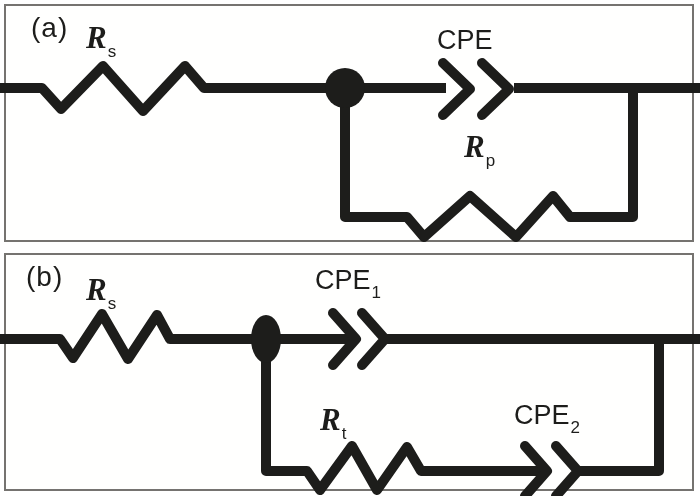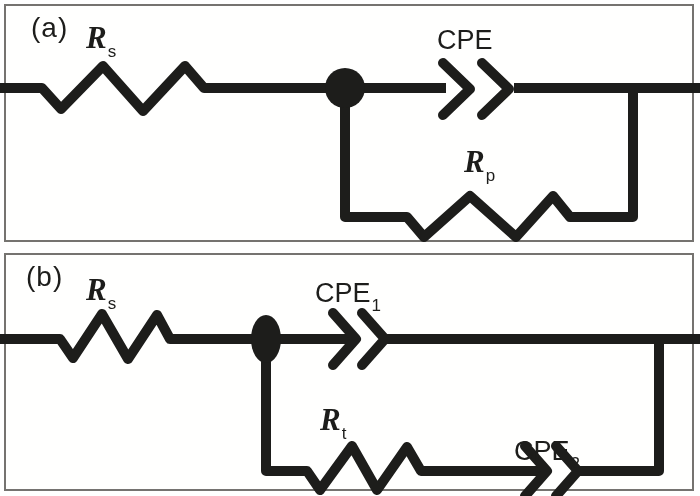--- a/index.html
+++ b/index.html
@@ -74,33 +74,33 @@
 <div class="lbl tag" style="left:31px; top:14px">(a)</div>
 
 <div class="lbl rlbl" style="left:86px; top:22px">
   <span class="sym">R</span><span class="sub">s</span>
 </div>
 
 <div class="lbl cpelbl" style="left:437px; top:27px">
   <span>CPE</span><span class="sub"></span>
 </div>
 
-<div class="lbl rlbl" style="left:464px; top:146px">
+<div class="lbl rlbl" style="left:464px; top:131px">
   <span class="sym">R</span><span class="sub">p</span>
 </div>
 
 <div class="lbl tag" style="left:26px; top:263px">(b)</div>
 
 <div class="lbl rlbl" style="left:86px; top:274px">
   <span class="sym">R</span><span class="sub">s</span>
 </div>
 
-<div class="lbl cpelbl" style="left:315px; top:280px">
+<div class="lbl cpelbl" style="left:315px; top:267px">
   <span>CPE</span><span class="sub">1</span>
 </div>
 
 <div class="lbl rlbl" style="left:320px; top:404px">
   <span class="sym">R</span><span class="sub">t</span>
 </div>
 
-<div class="lbl cpelbl" style="left:514px; top:438px">
+<div class="lbl cpelbl" style="left:514px; top:402px">
   <span>CPE</span><span class="sub">2</span>
 </div>
 
 </body></html>

